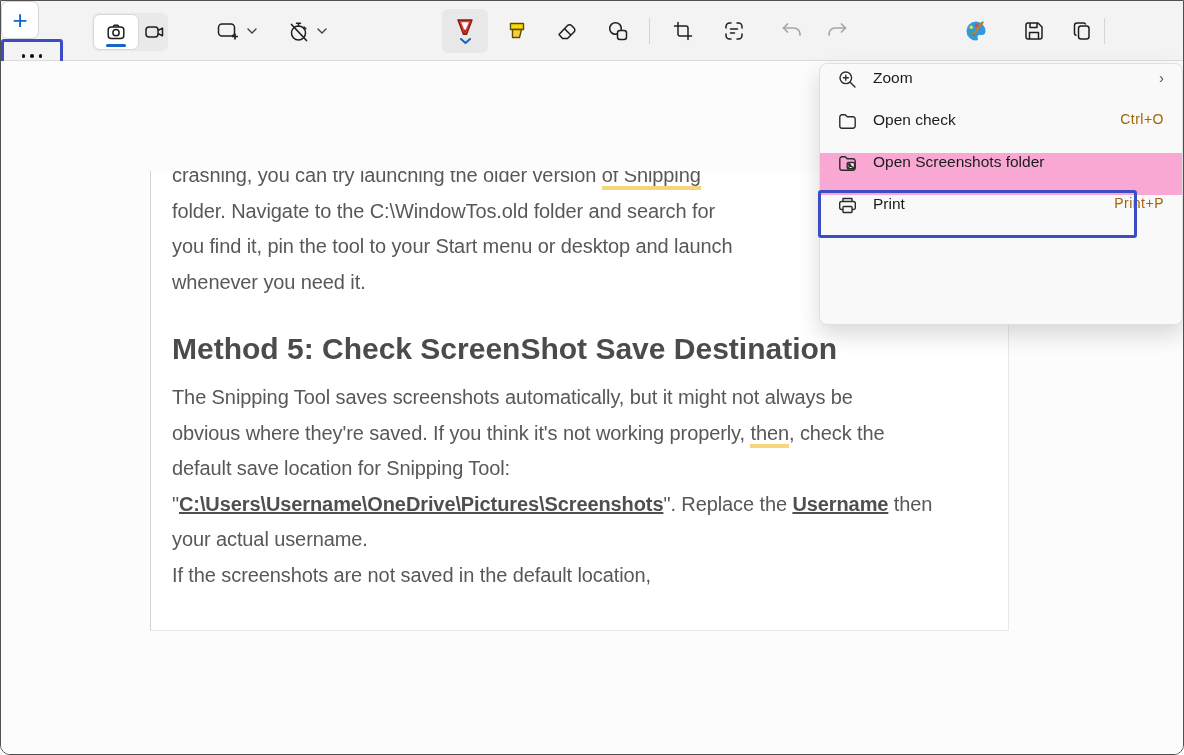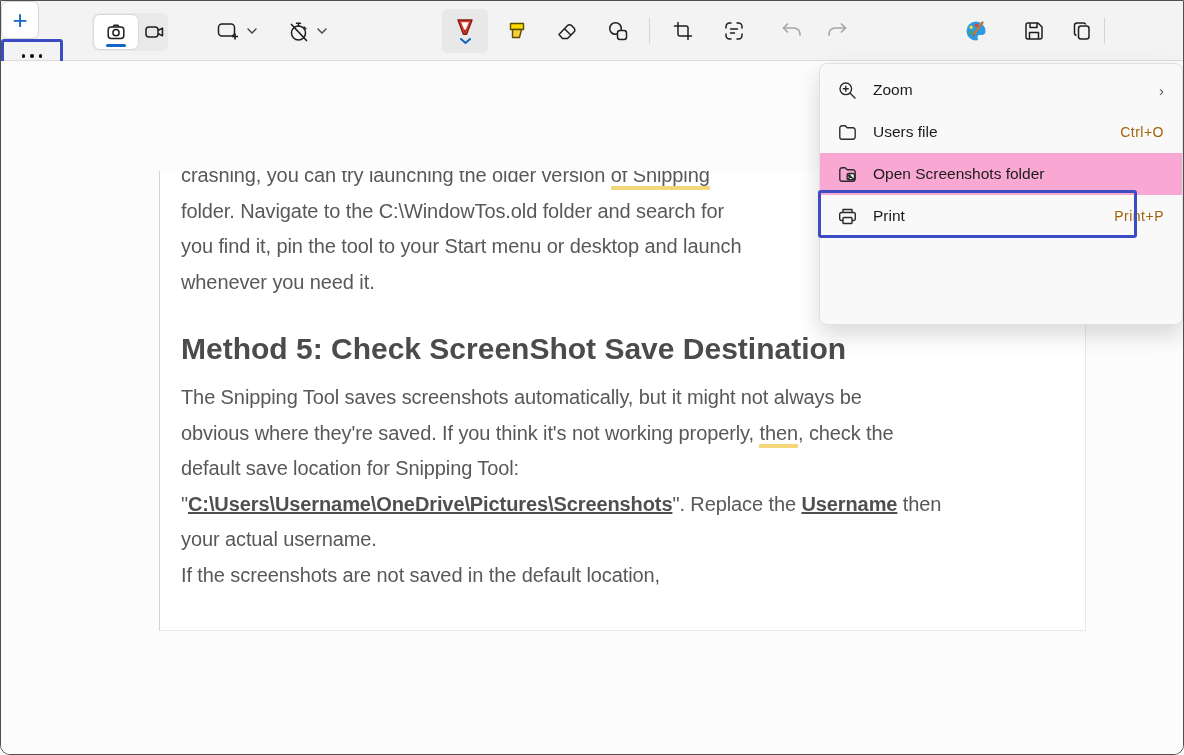--- a/index.html
+++ b/index.html
@@ -52,37 +52,37 @@
   #copy-btn { left:1061px; width:40px; }
   #more-btn {
     left:1116px; top:14px; width:62px; height:34px;
     border:3.5px solid #3c4cc4; border-radius:3px; background:transparent;
     display:flex; align-items:center; justify-content:center; gap:5px;
   }
   #more-btn .dot { width:3.5px; height:3.5px; border-radius:50%; background:#111; }
   
   #canvas { position:absolute; left:0; top:60px; width:100%; height:695px; background:#fcfcfc; }
   #doc {
-    position:absolute; left:158px; top:110px; width:927px; height:460px;
+    position:absolute; left:149px; top:110px; width:859px; height:460px;
     background:#ffffff; overflow:hidden;
     border-left:1px solid #d2d2d2; border-right:1px solid #e8e8e8; border-bottom:1px solid #e8e8e8;
   }
   #doc-text { position:absolute; left:21px; top:-13px; width:1000px; color:#585858; }
   .dline { font-size:20px; line-height:35.5px; white-space:nowrap; letter-spacing:-0.1px; }
   .dhead { font-size:30px; line-height:42px; font-weight:700; color:#4b4b4b; margin:28px 0 10px 0; white-space:nowrap; }
   .seg-link { border-bottom:4px solid #f5d77b; }
   .seg-bold { font-weight:700; color:#4f4f4f;text-decoration:underline; }
   
   #menu {
     position:absolute; left:818px; top:2px; width:364px; height:262px;
     background:#f9f9f9; border:1px solid #e0e0e0; border-radius:8px;
     box-shadow:0 10px 22px rgba(0,0,0,0.15); padding:5px 0; z-index:20;
   }
   .mrow {
-    position:relative; height:42px; display:flex; align-items:center; padding:0 18px 0 17px; cursor:pointer;
+    position:relative; height:42px; display:flex; padding:0 18px 0 17px; cursor:pointer;
   }
   .mrow.hl { background:#f9a8d4; }
   .micon { width:21px; height:21px; flex:0 0 21px; display:flex; align-items:center; justify-content:center; }
   .mlabel { margin-left:15px; font-size:15.5px; color:#1b1b1b; }
   .mspace { flex:1; }
   .mshort { font-size:14px; color:#a16207; letter-spacing:0.5px; }
   .mchev { font-size:15px; color:#555; }
   #sel-box {
     position:absolute; left:-2px; top:126px; width:319px; height:48px;
     border:3.5px solid #3c4cc4; border-radius:3px; pointer-events:none; z-index:25;
@@ -300,21 +300,21 @@
             <span class="mlabel">Zoom</span>
             <span class="mspace"></span>
             <span class="mchev">›</span>
           </div>
           <div class="mrow">
             <span class="micon">
     <svg width="21" height="21" viewBox="0 0 21 21" fill="none" stroke="#2b2b2b" stroke-width="1.4" stroke-linejoin="round">
       <path d="M2.8 6 a2.2 2.2 0 0 1 2.2-2.2 h3.2 l2 2 h5.8 a2.2 2.2 0 0 1 2.2 2.2 v7 a2.2 2.2 0 0 1-2.2 2.2 H5 a2.2 2.2 0 0 1-2.2-2.2 Z"></path>
     </svg>
   </span>
-            <span class="mlabel">Users file</span>
+            <span class="mlabel">Open check</span>
             <span class="mspace"></span>
             <span class="mshort">Ctrl+O</span>
           </div>
           <div class="mrow hl">
             <span class="micon">
     <svg width="21" height="21" viewBox="0 0 21 21" fill="none" stroke="#2b2b2b" stroke-width="1.4" stroke-linejoin="round">
       <path d="M2.8 6 a2.2 2.2 0 0 1 2.2-2.2 h3.2 l2 2 h5.8 a2.2 2.2 0 0 1 2.2 2.2 v7 a2.2 2.2 0 0 1-2.2 2.2 H5 a2.2 2.2 0 0 1-2.2-2.2 Z"></path>
       <rect x="10.2" y="9.5" width="7.3" height="6.3" rx="1.4" fill="#f9f9f9"></rect>
       <circle cx="12.3" cy="11.5" r="0.8"></circle>
       <path d="M10.8 15.3 L13.6 12.6 L16.8 15.3"></path>

